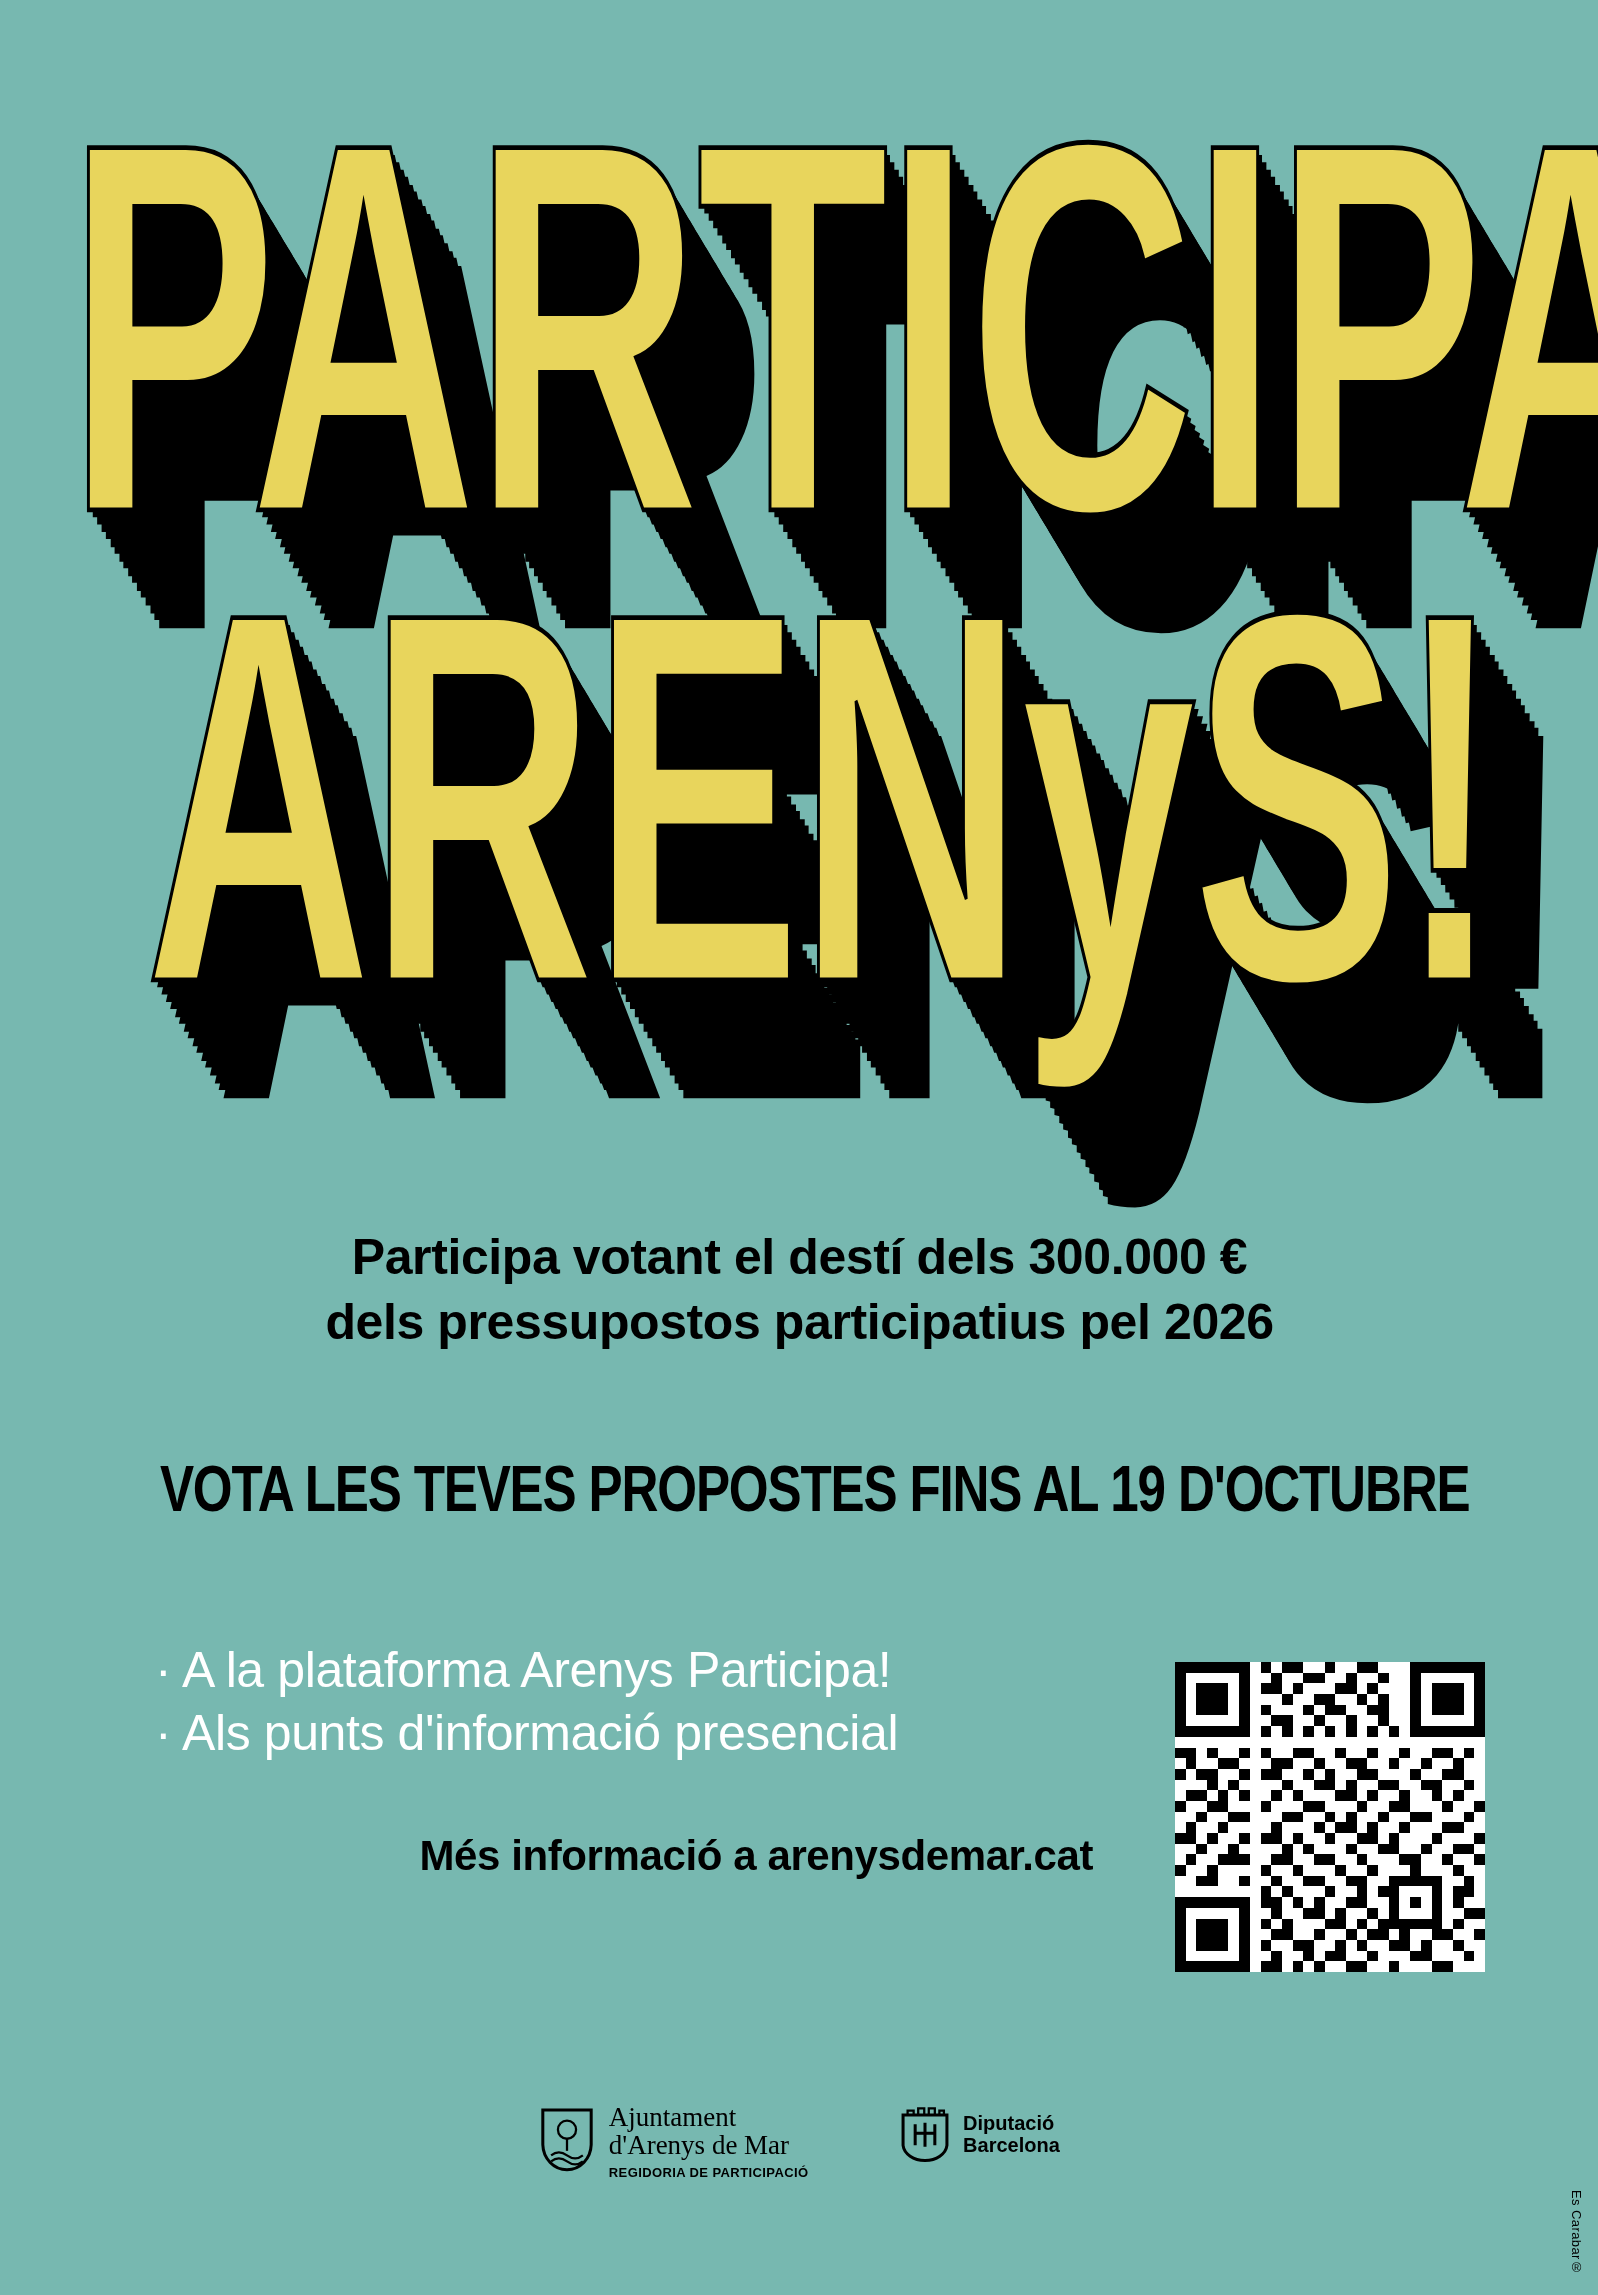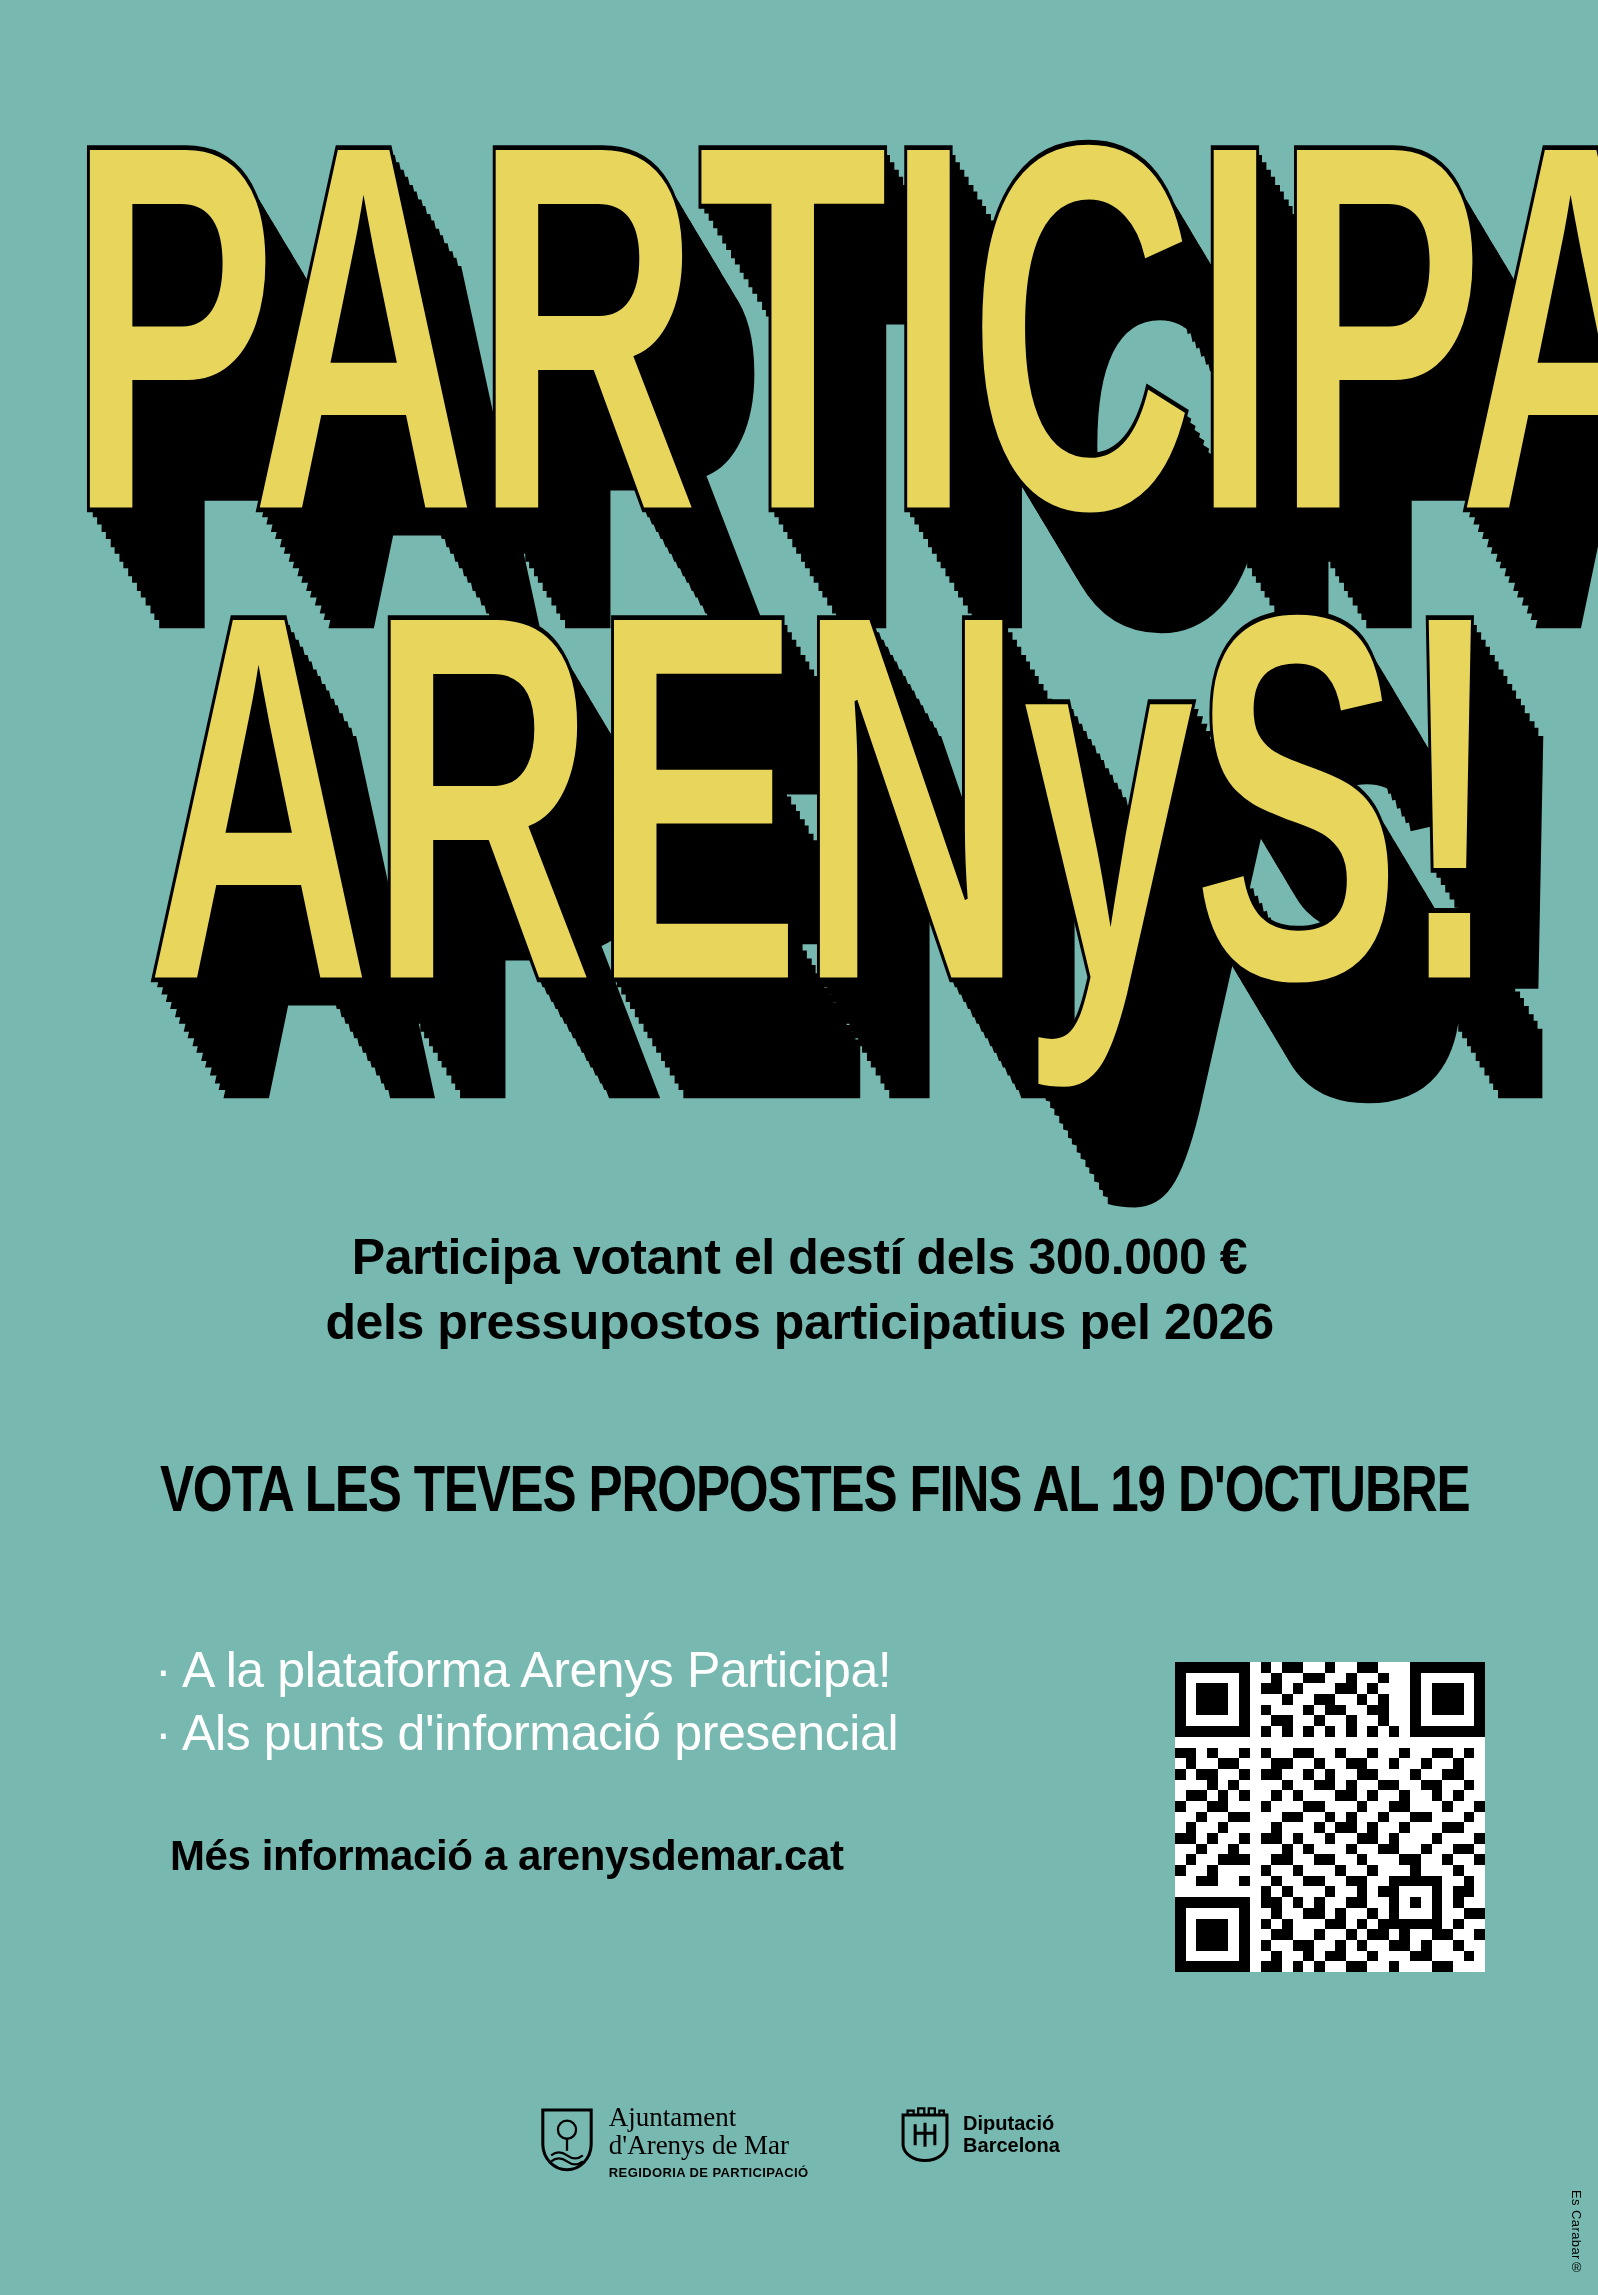--- a/index.html
+++ b/index.html
@@ -115,20 +115,21 @@
     letter-spacing: 0px;
     margin: 0 0 27px 23px;
   }
   .bullet2 { margin-bottom: 70px; }
   .more-info {
     color: #000000;
     font-size: 42px;
     font-weight: bold;
     letter-spacing: -0.4px;
     margin-left: 15px;
+    text-align: right;
   }
 
   
   .qr {
     position: absolute;
     left: 1175px;
     top: 1662px;
     width: 310px;
     height: 310px;
     background: #ffffff;

